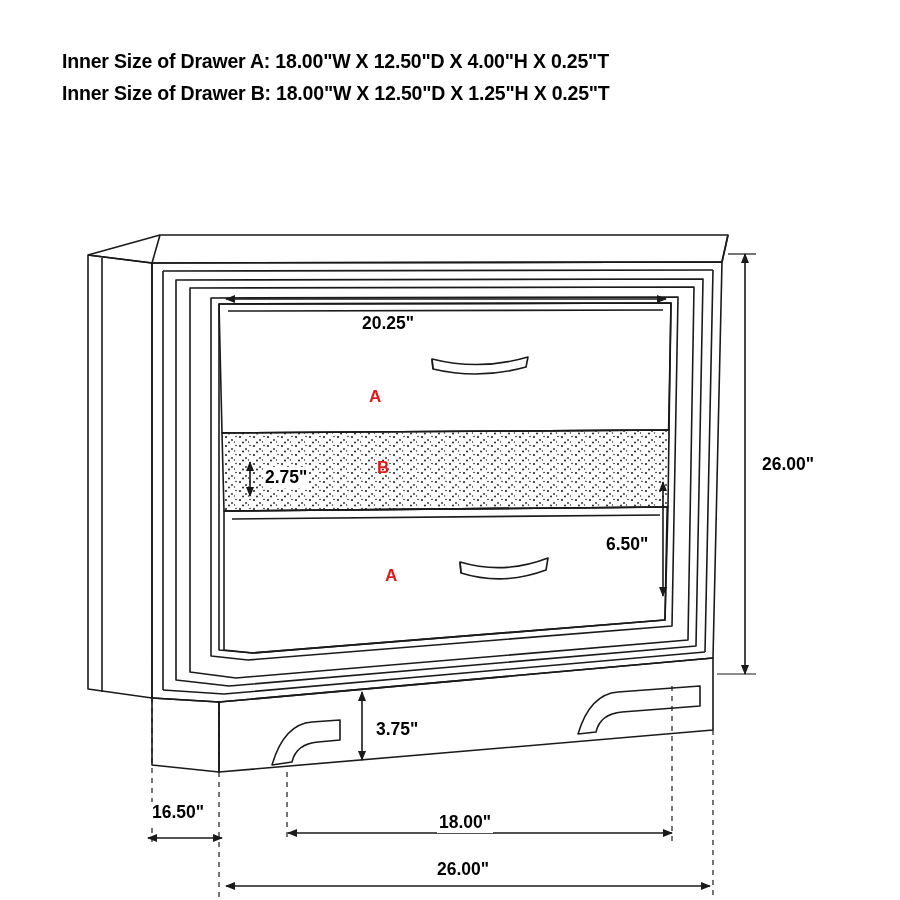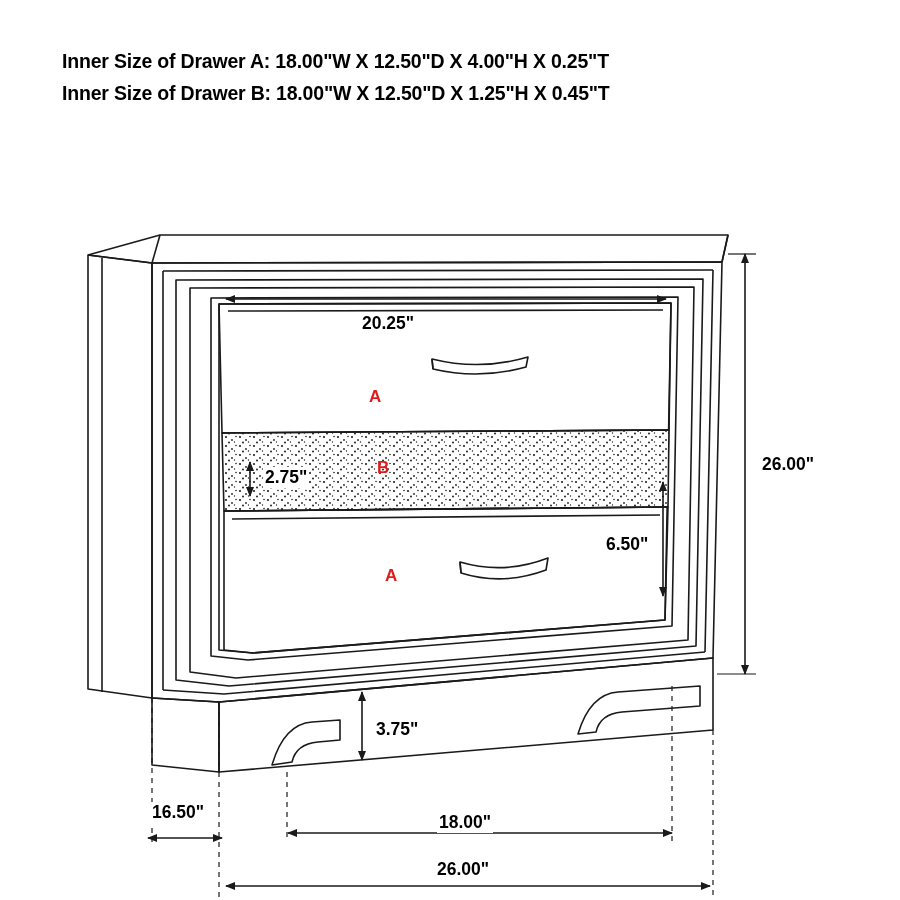--- a/index.html
+++ b/index.html
@@ -58,21 +58,21 @@
     color: #e01b1b;
     white-space: nowrap;
   }
 </style>
 </head>
 <body>
 
 <div id="stage">
 
   <div class="spec-line" id="spec-a">Inner Size of Drawer A: 18.00"W X 12.50"D X 4.00"H X 0.25"T</div>
-  <div class="spec-line" id="spec-b">Inner Size of Drawer B: 18.00"W X 12.50"D X 1.25"H X 0.45"T</div>
+  <div class="spec-line" id="spec-b">Inner Size of Drawer B: 18.00"W X 12.50"D X 1.25"H X 0.25"T</div>
 
   <svg class="diagram" viewBox="0 0 900 900">
     <defs>
       <marker id="arrHead" markerWidth="10" markerHeight="8" refX="9" refY="4" orient="auto" markerUnits="userSpaceOnUse">
         <path d="M0,0 L10,4 L0,8 z" fill="#1a1a1a"></path>
       </marker>
       <marker id="arrTail" markerWidth="10" markerHeight="8" refX="1" refY="4" orient="auto" markerUnits="userSpaceOnUse">
         <path d="M10,0 L0,4 L10,8 z" fill="#1a1a1a"></path>
       </marker>
       <pattern id="speckle" width="14" height="9" patternUnits="userSpaceOnUse">

